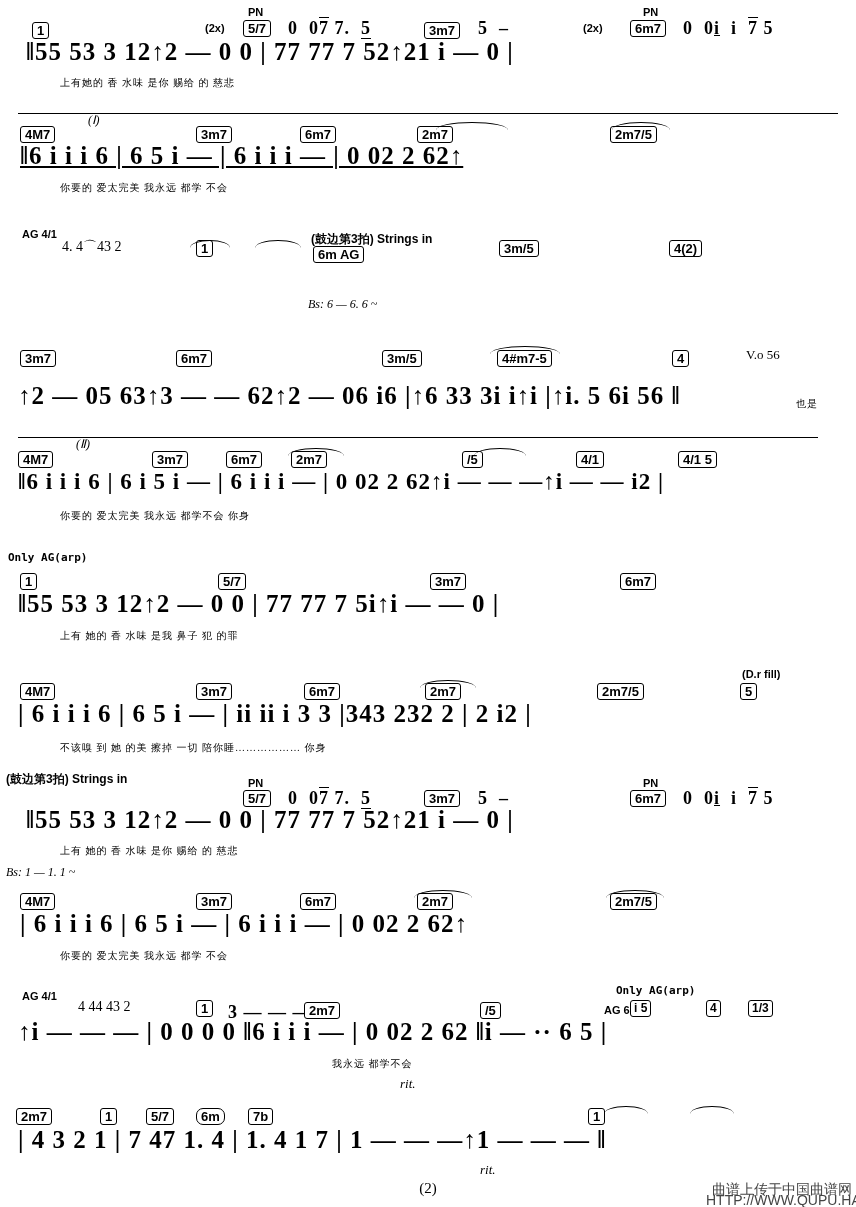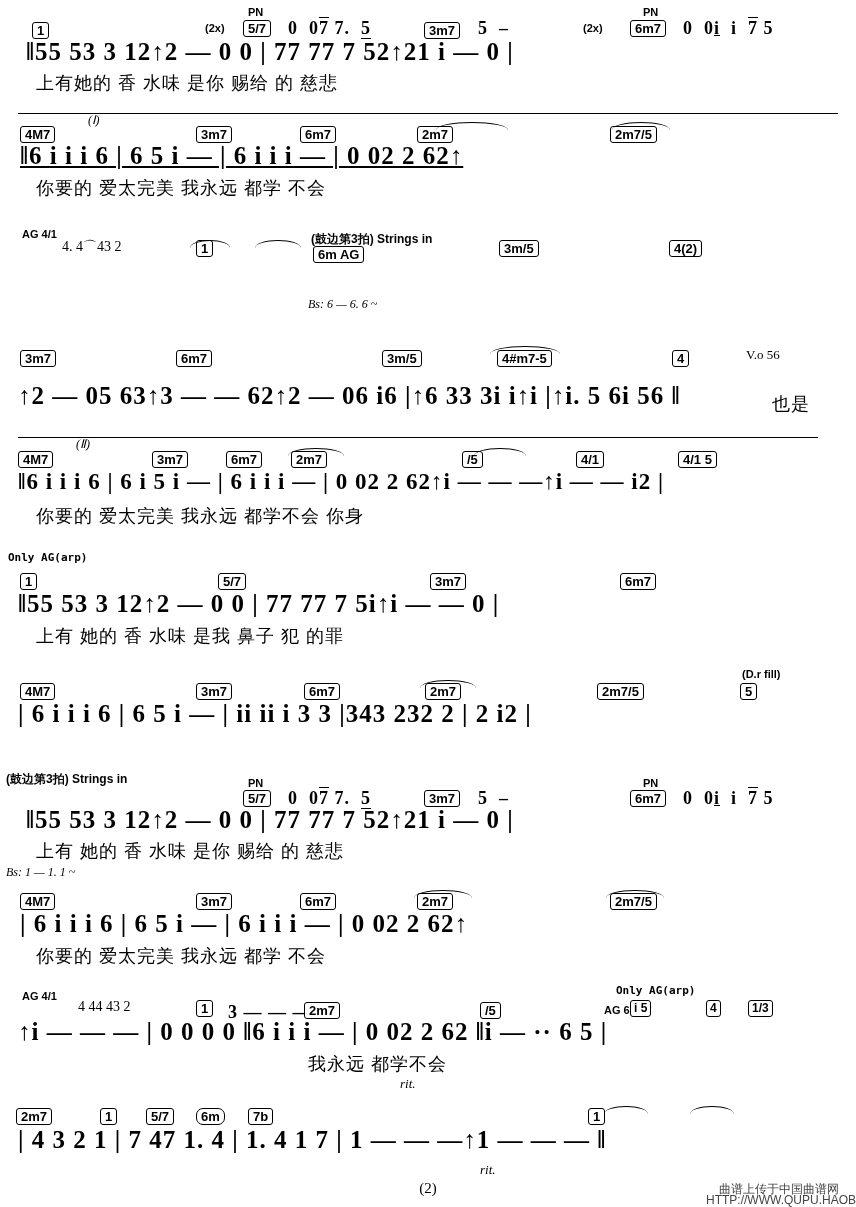--- a/index.html
+++ b/index.html
@@ -17,40 +17,40 @@
     background:#fff;
   }
   .chord.small{font-size:12px;padding:0 3px;}
 
   
   .notes{
     font-family:"Liberation Serif",serif;
     font-size:25px;font-weight:bold;letter-spacing:1px;line-height:28px;
   }
   .lyric{
-    font-family:Liberation Sans, sans-serif;
-    font-size:18px;line-height:16px;letter-spacing:1px;
+    font-family:Liberation Serif, serif;
+    font-size:10px;line-height:16px;letter-spacing:1px;margin-left:24px;
   }
   .tiny{
     font-family:"Liberation Sans",sans-serif;
     font-size:11px;font-weight:bold;line-height:12px;
   }
   .tinyserif{
     font-family:"Liberation Serif",serif;
     font-size:12px;font-style:italic;line-height:13px;
   }
   .rit{font-family:"Liberation Serif",serif;font-style:italic;font-size:13px;}
   .secline{position:absolute;border-top:1.5px solid #000;}
   .pagenum{
     position:absolute;left:0;width:856px;text-align:center;
     font-family:"Liberation Serif",serif;font-size:15px;
   }
   .credit{
     position:absolute;font-family:"Liberation Sans",sans-serif;
-    font-size:12px;color:#444;line-height:11px;text-align:center;
+    font-size:14px;color:#444;line-height:11px;text-align:right;
   }
   .slur{position:absolute;border-top:1.3px solid #000;border-radius:50%/100% 100% 0 0;height:7px;}
 </style>
 </head>
 <body>
 
 <div class="sheet">
 
   <div class="el chord" style="left:32px;top:22px;">1</div>
   <div class="el tiny" style="left:248px;top:6px;">PN</div>
@@ -117,20 +117,21 @@
   <div class="el lyric" style="left:36px;top:628px;">上有 她的 香 水味        是我 鼻子 犯 的罪</div>
 
   <div class="el chord" style="left:20px;top:683px;">4M7</div>
   <div class="el chord" style="left:196px;top:683px;">3m7</div>
   <div class="el chord" style="left:304px;top:683px;">6m7</div>
   <div class="el chord" style="left:425px;top:683px;">2m7</div>
   <div class="el chord" style="left:597px;top:683px;">2m7/5</div>
   <div class="el chord" style="left:740px;top:683px;">5</div>
   <div class="el tiny" style="left:742px;top:668px;font-size:11px;">(D.r fill)</div>
   <div class="el notes" style="left:18px;top:700px;">| 6 i i i 6 | 6 5 i — | ii ii i 3 3 |343 232 2 | 2 i2 |</div>
+  <div class="el lyric" style="left:36px;top:740px;">不该嗅  到 她 的美     擦掉 一切 陪你睡……………… 你身</div>
 
   <div class="el tiny" style="left:6px;top:773px;font-size:12px;">(鼓边第3拍) Strings in</div>
   <div class="el tiny" style="left:248px;top:777px;">PN</div>
   <div class="el chord" style="left:243px;top:790px;">5/7</div>
   <div class="el chord" style="left:424px;top:790px;">3m7</div>
   <div class="el tiny" style="left:643px;top:777px;">PN</div>
   <div class="el chord" style="left:630px;top:790px;">6m7</div>
 
   <div class="el notes" style="left:288px;top:784px;font-size:18px;">0&nbsp; 0<span style="text-decoration:overline">7</span> 7.&nbsp; <span style="border-bottom:1.5px solid #000">5</span></div>
   <div class="el notes" style="left:478px;top:784px;font-size:18px;">5&nbsp; –</div>

